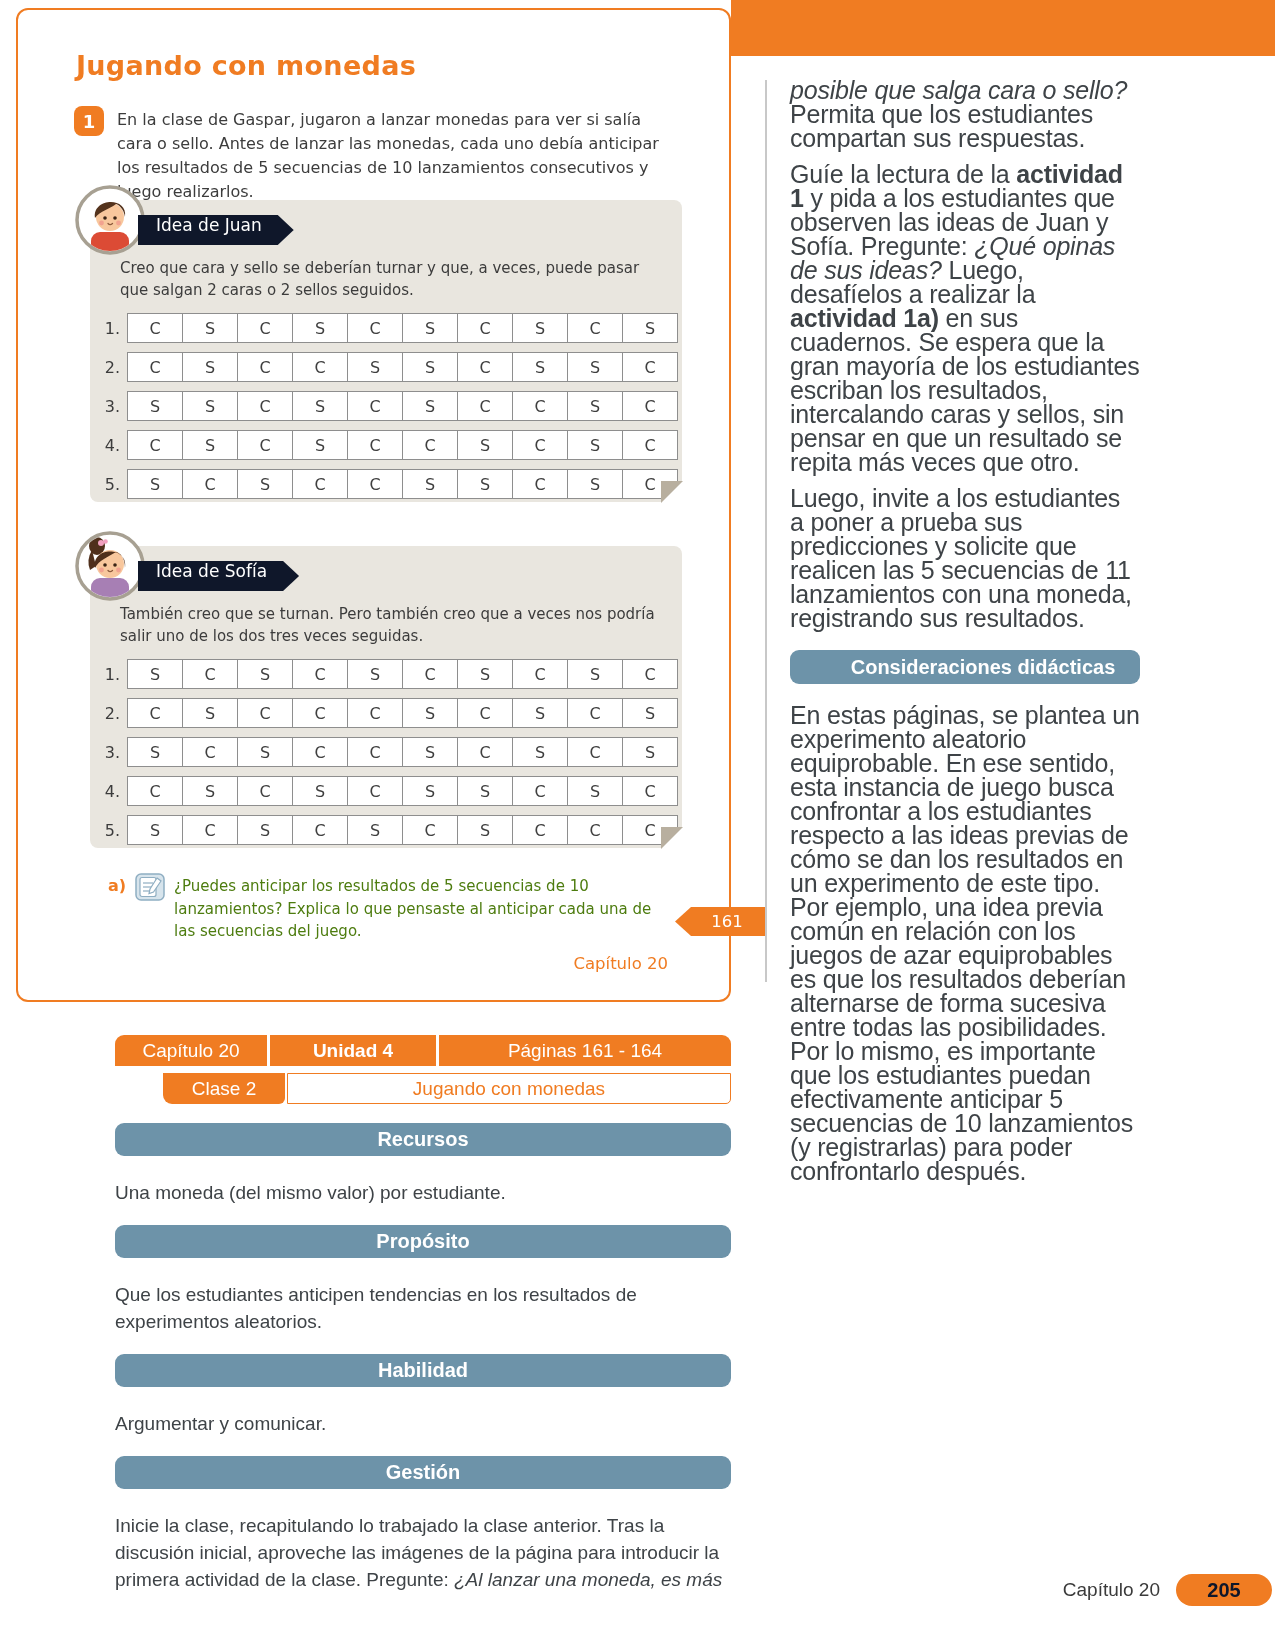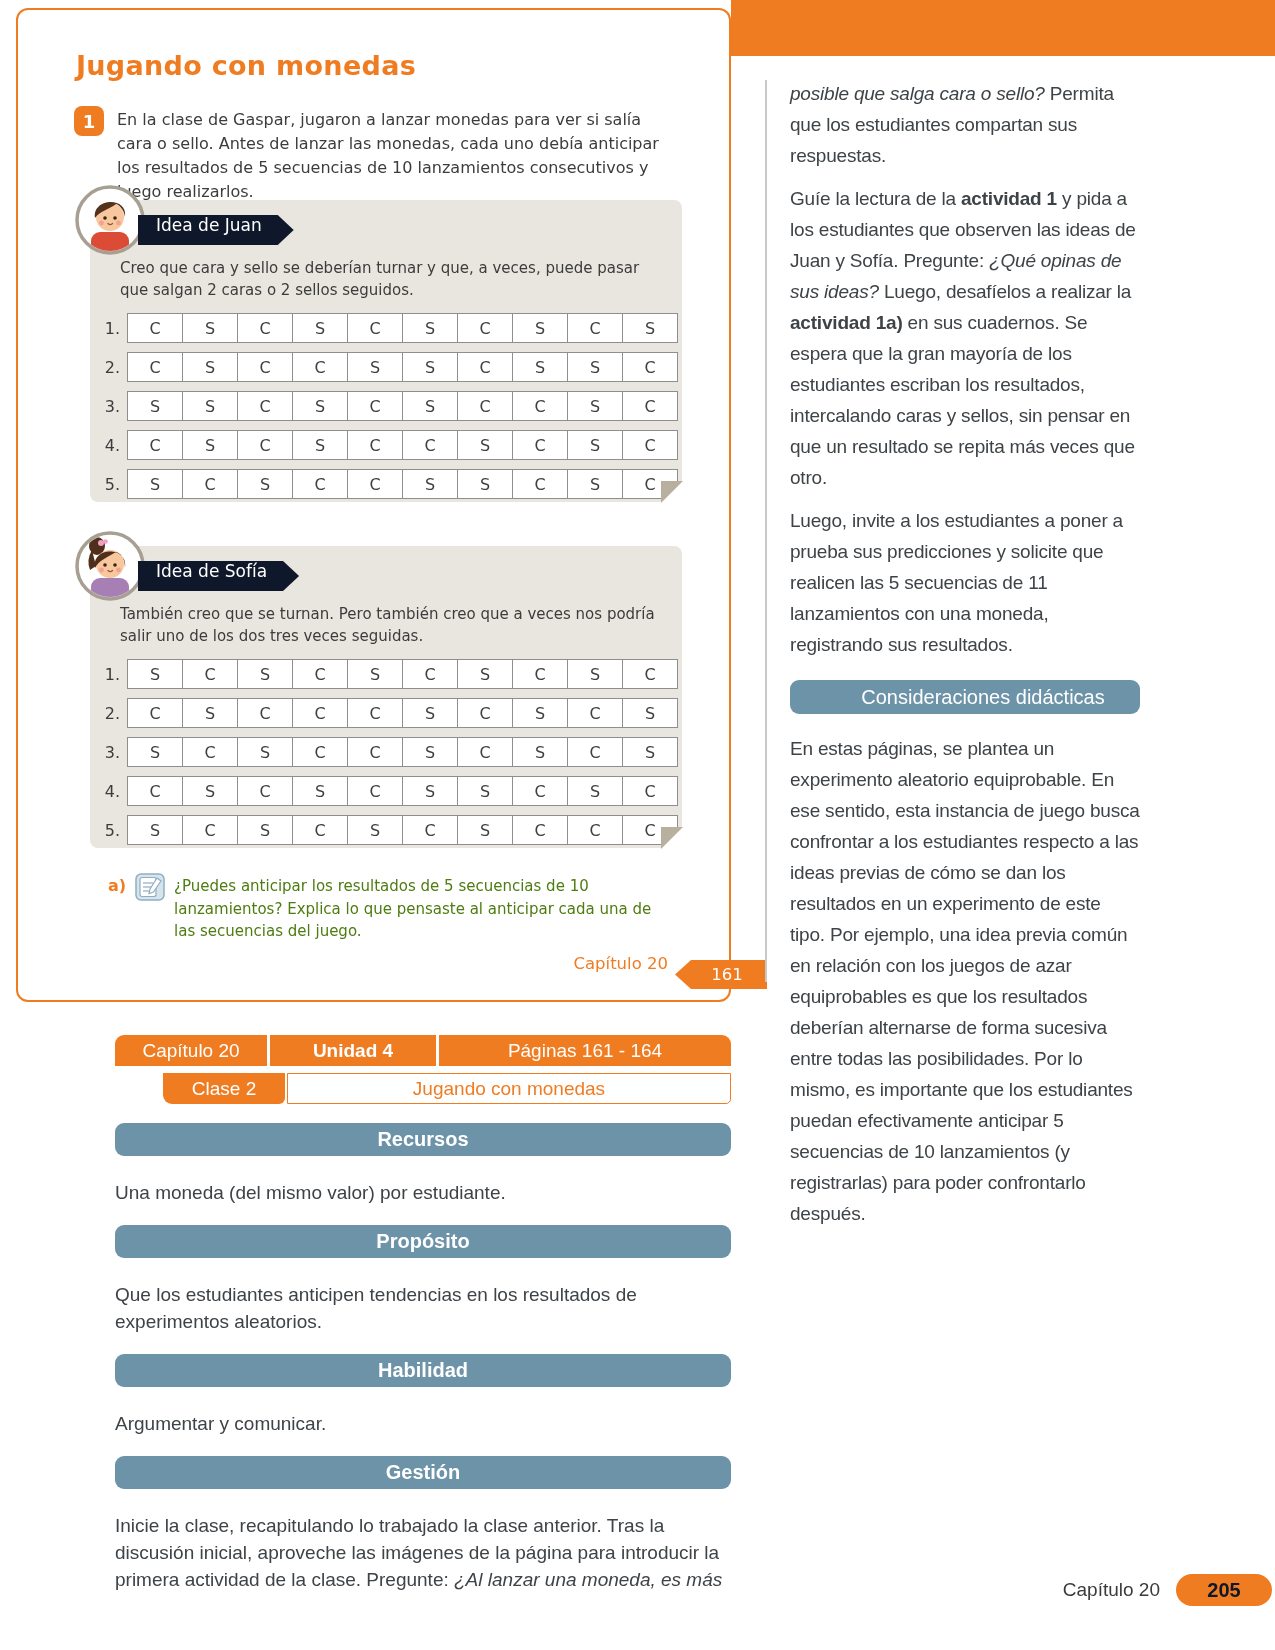--- a/index.html
+++ b/index.html
@@ -40,33 +40,33 @@
   .fold:before{content:'';position:absolute;left:0;top:0;width:0;height:0;
                border-top:22px solid #B8AF9F;border-right:22px solid transparent;}
   
   .sp-question{position:absolute;left:90px;top:862px;width:566px;display:flex;gap:9px;align-items:flex-start;}
   .q-label{color:#F07C22;font:bold 16px "DejaVu Sans",sans-serif;padding-top:4px;}
   .q-icon{flex:none;margin-top:1px;}
   .q-text{margin:3px 0 0;font:15px/1.5 "DejaVu Sans",sans-serif;color:#4d7c0f;}
   
   .sp-chapter{position:absolute;left:540px;top:944px;width:110px;text-align:right;
               font:16.5px "DejaVu Sans",sans-serif;color:#F07C22;}
-  .sp-badge{position:absolute;left:657px;top:950px;width:92px;height:29px;background:#F07C22;color:#fff;
+  .sp-badge{position:absolute;left:657px;top:897px;width:92px;height:29px;background:#F07C22;color:#fff;
             font:16.5px "DejaVu Sans",sans-serif;display:flex;align-items:center;justify-content:center;
             padding-left:12px;box-sizing:border-box;
             clip-path:polygon(16px 0,100% 0,100% 100%,16px 100%,0 50%);}
   
   .divider{position:absolute;left:765px;top:80px;width:1.5px;height:902px;background:#c8c8c8;}
   
   .teacher-col{position:absolute;left:790px;top:78px;width:350px;color:#3E4347;}
-  .t-para{margin:0 0 12px;font-size:19px;line-height:31px;letter-spacing:-.2px;}
+  .t-para{margin:0 0 12px;font-size:25px;line-height:24px;letter-spacing:-.2px;}
   .seg-b{font-weight:bold;}
   .seg-i{font-style:italic;}
   .note-bar{margin:20px 0 19px;height:34px;background:#6D93A9;border-radius:9px;color:#fff;
-            font-weight:normal;font-size:20px;display:flex;align-items:center;justify-content:center;padding-left:36px;}
+            font-weight:bold;font-size:20px;display:flex;align-items:center;justify-content:center;padding-left:36px;}
   
   .lesson-info{position:absolute;left:115px;top:1035px;width:616px;color:#3E4347;}
   .info-row1{display:flex;gap:3px;height:31px;border-radius:9px 9px 0 0;overflow:hidden;}
   .hcell{background:#F07C22;color:#fff;display:flex;align-items:center;justify-content:center;font-size:19px;}
   .hcell.c1{width:152px;}
   .hcell.c2{width:166px;font-weight:bold;}
   .hcell.c3{flex:1;}
   .info-row2{display:flex;margin-top:7px;height:31px;padding-left:48px;}
   .class-cell{width:122px;background:#F07C22;color:#fff;display:flex;align-items:center;justify-content:center;
               font-size:19px;border-radius:0 0 6px 9px;}

